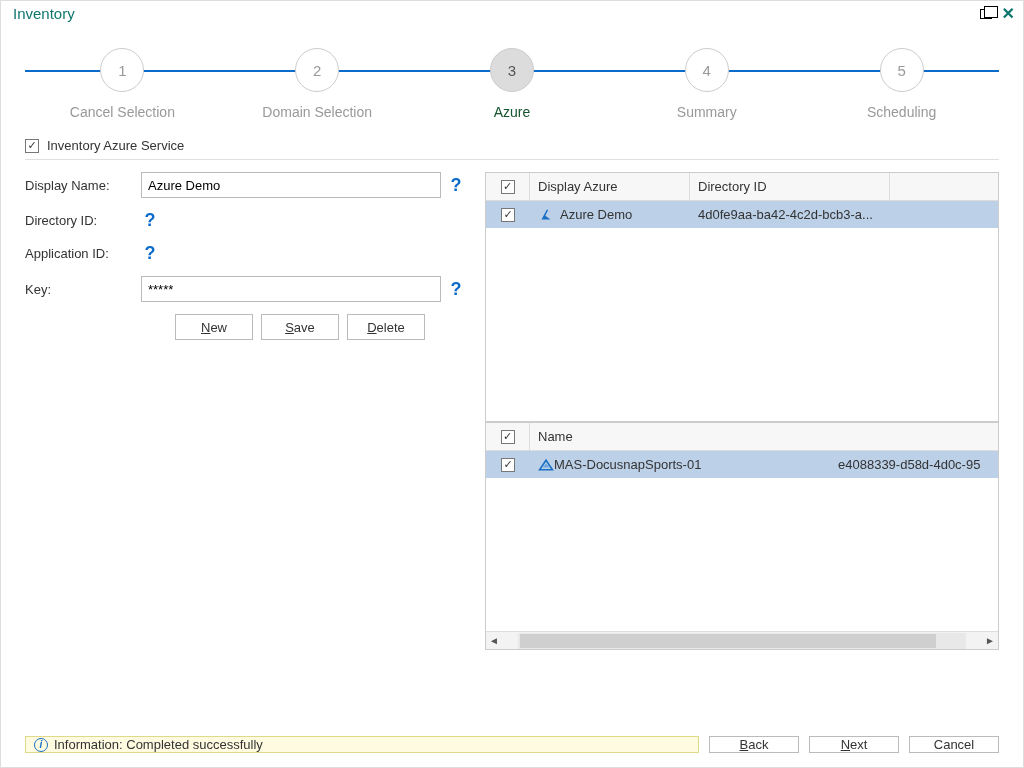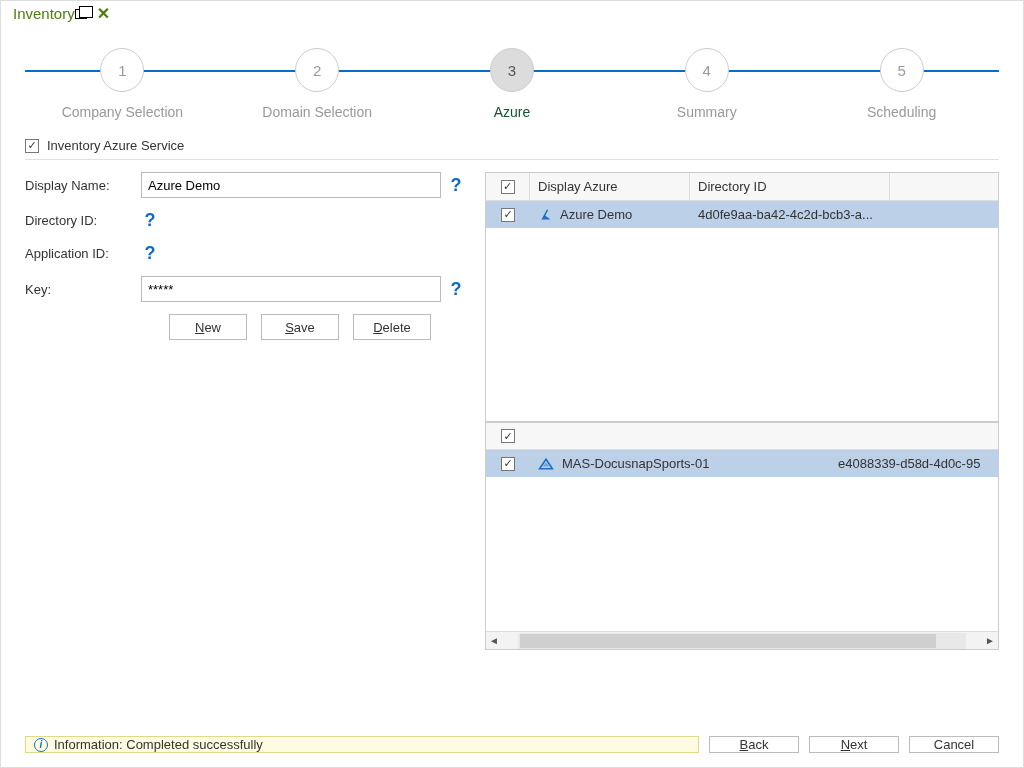--- a/index.html
+++ b/index.html
@@ -1,18 +1,18 @@
 <!DOCTYPE html>
 <html><head>
 <meta charset="utf-8">
 <style>
   * { box-sizing: border-box; font-family: "Segoe UI", Arial, sans-serif; }
   body { margin:0; background:#fff; width:1024px; height:768px; overflow:hidden; position:relative; color:#333; font-size:13px; }
   .window { border:1px solid #ddd; width:1024px; height:768px; position:relative; }
-  .titlebar { display:flex; align-items:center; justify-content:flex-start; padding:4px 24px 2px 12px; color:#4d7c0f; font-size:15px; }
+  .titlebar { display:flex; align-items:center; justify-content:space-between; padding:4px 8px 2px 12px; color:#0f766e; font-size:15px; }
   .titlebar-controls { display:flex; gap:10px; align-items:center; }
   .restore-icon { width:12px; height:10px; border:1px solid #000; position:relative; }
   .restore-icon::before { content:""; position:absolute; width:12px; height:10px; border:1px solid #000; top:-4px; left:3px; background:#fff; }
   .close-icon { font-size:16px; font-weight:bold; line-height:10px; }
   .content { padding:0 24px 0 24px; }
   
   .steps { display:flex; align-items:center; margin:24px 0 8px 0; position:relative; }
   .step { flex:1; text-align:center; position:relative; }
   .circle { width:44px; height:44px; border-radius:50%; border:1px solid #ccc; display:flex; align-items:center; justify-content:center; margin:0 auto; background:#fff; font-size:15px; color:#999; position:relative; z-index:2; }
   .step.active .circle { background:#dcdcdc; color:#555; }
@@ -25,21 +25,21 @@
   
   .cols { display:flex; gap:20px; }
   .left { width:440px; }
   .right { flex:1; }
   .form-row { display:flex; align-items:center; margin-bottom:12px; gap:6px; }
   .form-label { width:110px; color:#333; }
   .form-input { flex:1; height:26px; border:1px solid #bbb; padding:0 6px; font-size:13px; }
   .redact { flex:1; height:26px; border:1px solid #bbb; display:flex; align-items:center; padding:0 6px; font-size:13px; position:relative; overflow:hidden; }
   .redact .blk { position:absolute; top:0; bottom:0; background:#000; }
   .help { width:18px; color:#0b6bcb; font-size:18px; font-weight:bold; text-align:center; cursor:default; }
-  .btn-row { display:flex; gap:14px; justify-content:center; margin-top:6px; margin-left:110px; }
+  .btn-row { display:flex; gap:8px; justify-content:center; margin-top:6px; margin-left:110px; }
   .btn { min-width:78px; height:26px; border:1px solid #bbb; background:#fff; cursor:pointer; font-size:13px; display:flex; align-items:center; justify-content:center; }
   .u { text-decoration:underline; }
   
   .grid { border:1px solid #ccc; background:#fff; }
   .grid-head { display:flex; background:#f7f7f7; border-bottom:1px solid #ddd; }
   .gh-cell { padding:6px 8px; border-right:1px solid #ddd; }
   .gh-cell:last-child { border-right:none; }
   .grid-body { }
   .grid-row { display:flex; align-items:center; }
   .grid-row.selected { background:#bcd0e8; }
@@ -69,21 +69,21 @@
       <div class="close-icon">✕</div>
     </div>
   </div>
 
   <div class="content">
 
     <div class="steps">
       <div class="connector" style="left:0; right:0;"></div>
       <div class="step">
         <div class="circle">1</div>
-        <div class="step-label">Company Selection</div>
+        <div class="step-label">Cancel Selection</div>
       </div>
       <div class="step">
         <div class="circle">2</div>
         <div class="step-label">Domain Selection</div>
       </div>
       <div class="step active">
         <div class="circle">3</div>
         <div class="step-label">Azure</div>
       </div>
       <div class="step">
@@ -161,27 +161,28 @@
             </div>
           </div>
         </div>
 
 
         <div class="grid" style="height:228px; display:flex; flex-direction:column;">
           <div class="grid-head">
             <div class="gh-cell" style="width:44px; display:flex; align-items:center; justify-content:center;">
               <span class="chk">✓</span>
             </div>
+            <div class="gh-cell" style="width:300px;">Name</div>
           </div>
           <div class="grid-body" style="flex:1;">
             <div class="grid-row selected">
               <div class="g-cell" style="width:44px; display:flex; justify-content:center;">
                 <span class="chk">✓</span>
               </div>
-              <div class="g-cell" style="width:300px; display:flex; align-items:center; gap:8px;">
+              <div class="g-cell" style="width:300px; display:flex; align-items:center; gap:0;">
                 <svg class="sub-icon" viewBox="0 0 20 16">
                     <path d="M2 14 L10 2 L18 14 Z" fill="none" stroke="#1a6fc4" stroke-width="2"></path>
                     <path d="M10 6 L14 11 L6 11 Z" fill="#6aa5db"></path>
                   </svg>
                 <span>MAS-DocusnapSports-01</span>
               </div>
               <div class="g-cell" style="flex:1;">e4088339-d58d-4d0c-95</div>
             </div>
           </div>
           <div class="hscroll">

